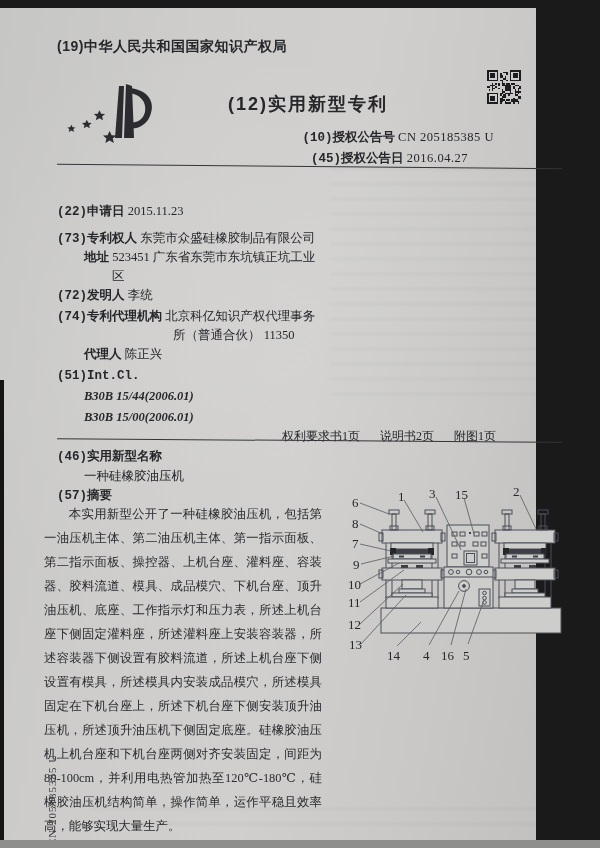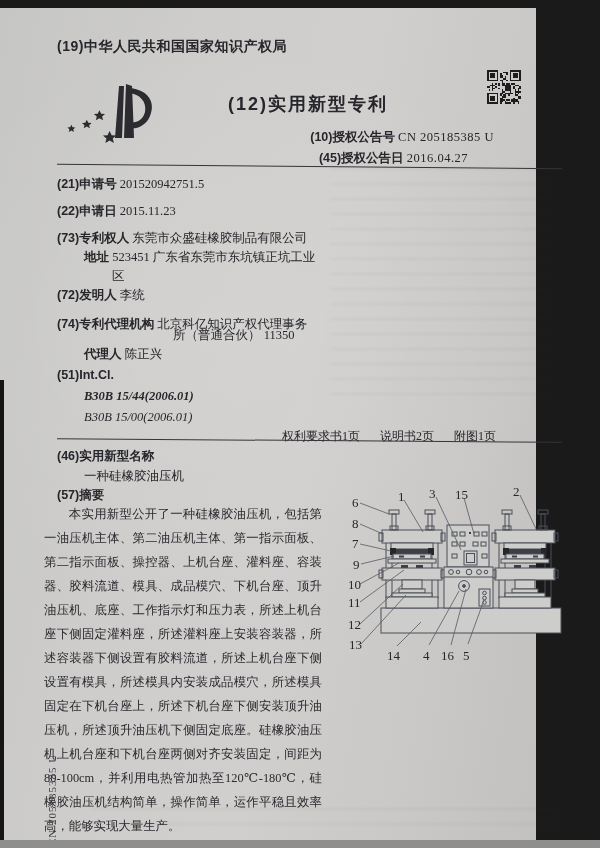--- a/index.html
+++ b/index.html
@@ -9,21 +9,21 @@
     background:
       radial-gradient(ellipse 500px 420px at 42% 38%, rgba(255,255,255,.10), rgba(0,0,0,0) 70%),
       linear-gradient(100deg, #c6c6c4 0%, #cecdcb 30%, #d0cfcd 55%, #c9c8c6 80%, #c2c1bf 100%);
   }
   .edge-left{position:absolute;left:0;top:380px;width:4px;height:462px;background:#151515;}
   .edge-bottom{position:absolute;left:0;top:840px;width:600px;height:8px;background:#8e8e8c;}
   .abs{position:absolute;}
   .t{color:#26262b;}
   .hei{font-family:"Liberation Sans","DejaVu Sans",sans-serif;font-weight:bold;}
   .rule{position:absolute;height:0;border-top:1.6px solid #35353a;}
-  .lbl{font-family:Liberation Sans, sans-serif;font-weight:bold;}
+  .lbl{font-family:Liberation Mono, monospace;font-weight:bold;}
   .val{font-family:"Liberation Serif","DejaVu Serif",serif;font-weight:normal;}
   .row{position:absolute;font-size:12.5px;color:#26262b;white-space:nowrap;}
   .abstract{position:absolute;left:44px;top:494px;width:278px;
     font-size:12.4px;line-height:24px;text-align:justify;color:#2a2a2f;}
   .abstract .indent{text-indent:2em;}
   .sideways{position:absolute;left:46px;top:838px;transform-origin:0 0;
     transform:rotate(-90deg);font-size:11px;letter-spacing:1px;color:#3c3c44;
     font-family:"Liberation Serif","DejaVu Serif",serif;white-space:nowrap;width:100px;}
   .ghost{position:absolute;opacity:.055;filter:blur(1.5px);
     background:repeating-linear-gradient(0deg,transparent 0 13px,#444a66 13px 15px);}
@@ -196,62 +196,58 @@
       <span class="lbl">(10)授权公告号</span>
       <span class="val" style="letter-spacing:.5px;">CN 205185385 U</span>
     </div>
     <div class="row" style="right:68px;top:142px;">
       <span class="lbl">(45)授权公告日</span>
       <span class="val" style="letter-spacing:.5px;margin-top:12px;">2016.04.27</span>
     </div>
 
     <div class="rule" style="left:57px;top:158px;width:505px;transform:rotate(.5deg);"></div>
 
-    <div class="row" style="left:57px;top:168px;">
-      <span class="lbl">(21)申请号</span>
-      <span class="val">201520942751.5</span>
-    </div>
     <div class="row" style="left:57px;top:195px;">
       <span class="lbl">(22)申请日</span>
       <span class="val">2015.11.23</span>
     </div>
     <div class="row" style="left:57px;top:222px;">
       <span class="lbl">(73)专利权人</span>
       <span class="val">东莞市众盛硅橡胶制品有限公司</span>
     </div>
     <div class="row" style="left:84px;top:241px;">
       <span class="lbl">地址</span>
       <span class="val">523451 广东省东莞市东坑镇正坑工业</span>
     </div>
     <div class="row" style="left:112px;top:260px;">
       <span class="val">区</span>
     </div>
     <div class="row" style="left:57px;top:279px;">
       <span class="lbl">(72)发明人</span>
       <span class="val">李统</span>
     </div>
-    <div class="row" style="left:57px;top:300px;margin-top:8px;">
+    <div class="row" style="left:57px;top:300px;">
       <span class="lbl">(74)专利代理机构</span>
       <span class="val">北京科亿知识产权代理事务</span>
     </div>
     <div class="row" style="left:173px;top:319px;">
       <span class="val">所（普通合伙） 11350</span>
     </div>
     <div class="row" style="left:84px;top:338px;">
       <span class="lbl">代理人</span>
       <span class="val">陈正兴</span>
     </div>
     <div class="row" style="left:57px;top:360px;">
       <span class="lbl">(51)Int.Cl.</span>
     </div>
     <div class="row" style="left:84px;top:381px;font-style:italic;font-weight:bold;">
       <span class="val" style="font-weight:bold;">B30B 15/44(2006.01)</span>
     </div>
     <div class="row" style="left:84px;top:402px;font-style:italic;font-weight:bold;">
-      <span class="val" style="font-weight:normal;">B30B 15/00(2006.01)</span>
+      <span class="val" style="font-weight:bold;">B30B 15/00(2006.01)</span>
     </div>
 
     <div class="row" style="right:40px;top:420px;font-size:12px;">
       <span class="val">权利要求书1页</span>
       <span style="display:inline-block;width:14px;"></span>
       <span class="val">说明书2页</span>
       <span style="display:inline-block;width:14px;"></span>
       <span class="val">附图1页</span>
     </div>
 

